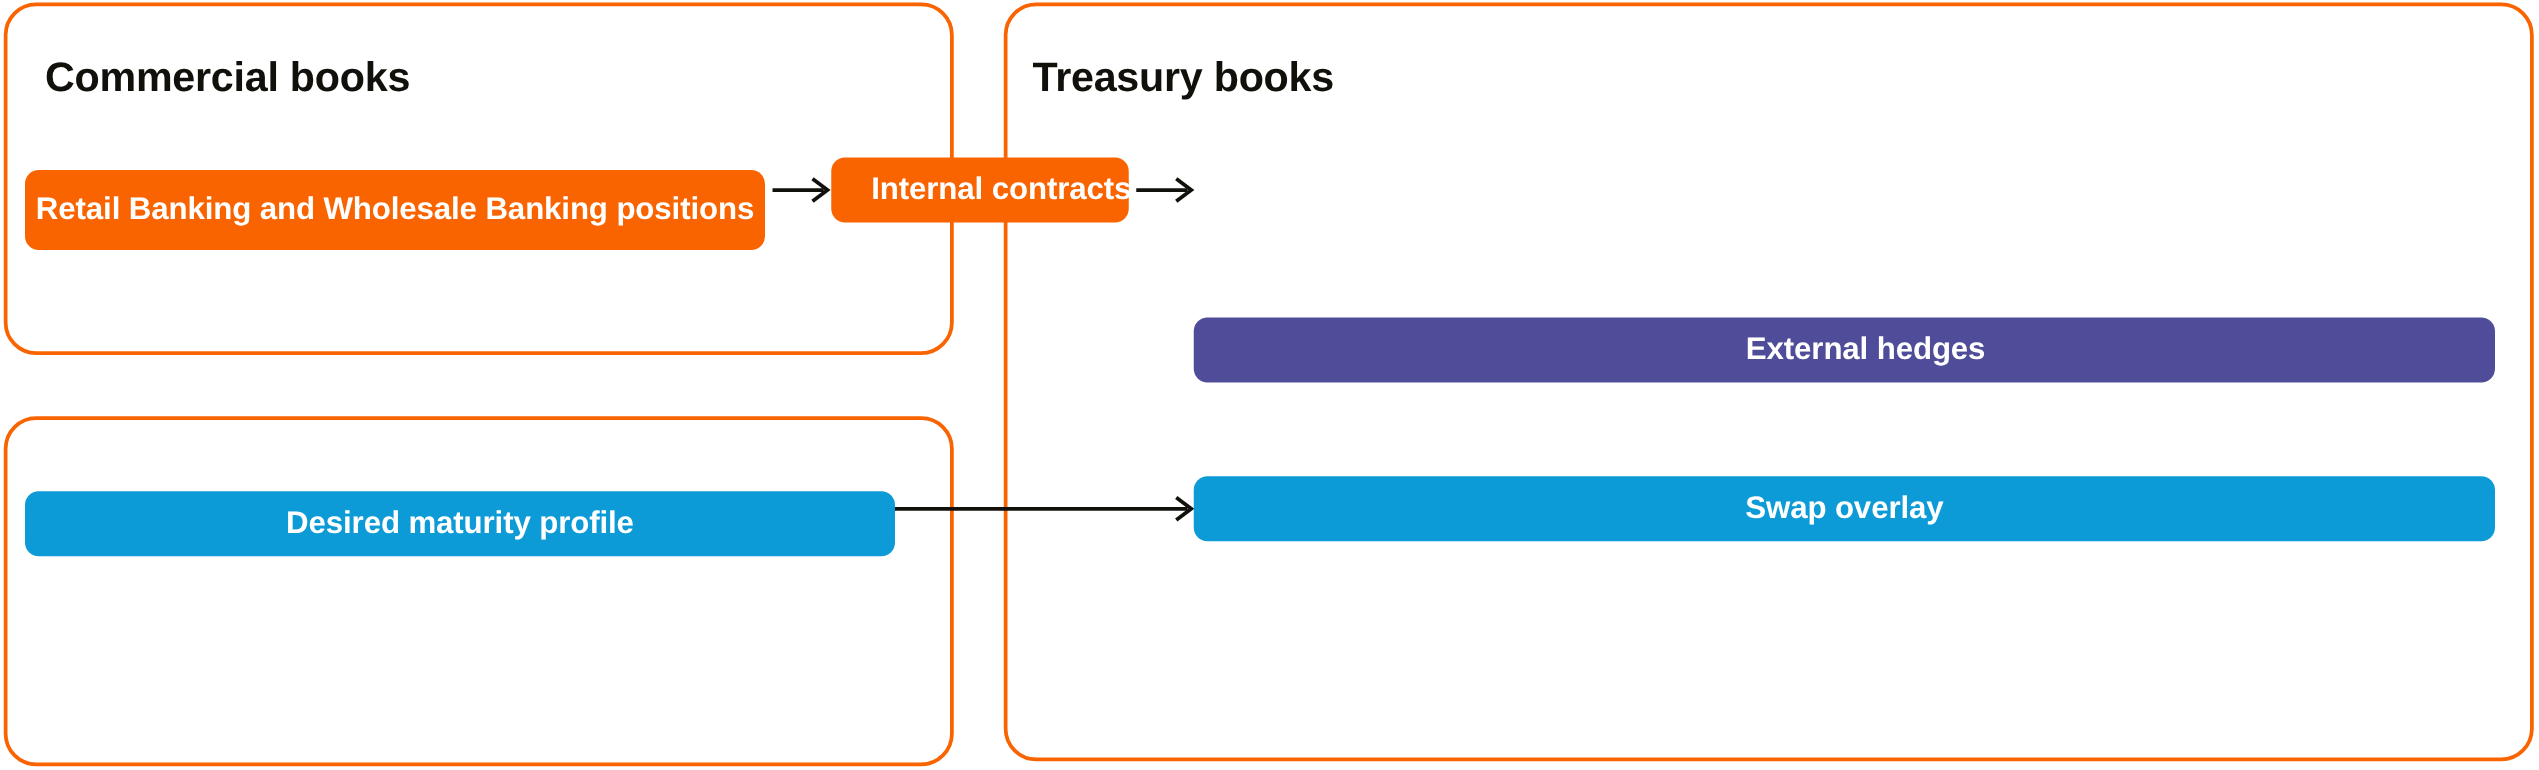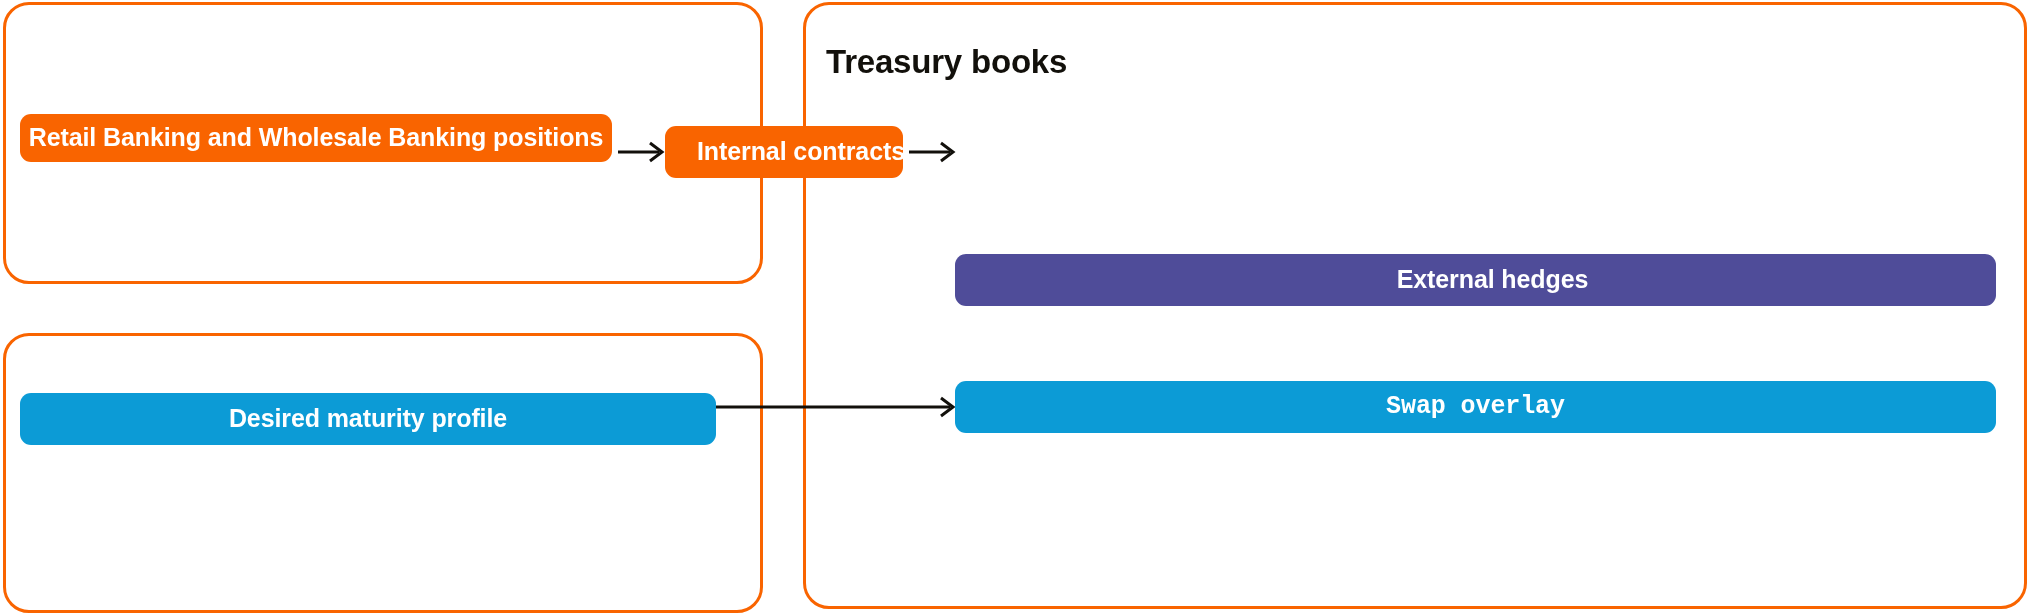--- a/index.html
+++ b/index.html
@@ -67,26 +67,26 @@
     text-align: center;
     box-sizing: border-box;
     line-height: 1.1;
     white-space: nowrap;
     z-index: 5;
   }
   .pill.orange { background: #F96400; }
   .pill.blue   { background: #0C9BD6; }
   .pill.purple { background: #4F4C99; padding-left: 34px; }
 
-  #pill-retail      { left: 20px;   top: 114px; width: 592px; height: 48px; }
+  #pill-retail      { left: 20px;   top: 136px; width: 592px; height: 64px; }
   #pill-internal    { left: 665px;  top: 126px; width: 238px; height: 52px; padding-left: 34px; }
   #pill-offsetting  { left: 955px;  top: 126px; width: 1041px; height: 52px; }
   #pill-hedges      { left: 955px;  top: 254px; width: 1041px; height: 52px; }
   #pill-maturity    { left: 20px;   top: 393px; width: 696px; height: 52px; }
-  #pill-swap        { left: 955px;  top: 381px; width: 1041px; height: 52px; font-family: Liberation Mono, monospace; }
+  #pill-swap        { left: 955px;  top: 381px; width: 1041px; height: 52px; }
 
   
   .arrow {
     position: absolute;
     z-index: 4;
     overflow: visible;
   }
   #arrow-retail-internal   { left: 617px; top: 137px; width: 50px;  height: 30px; }
   #arrow-internal-offset   { left: 908px; top: 137px; width: 50px;  height: 30px; }
   #arrow-maturity-swap     { left: 617px; top: 392px; width: 341px; height: 30px; }
@@ -95,20 +95,21 @@
     stroke-width: 3;
     fill: none;
   }
 </style>
 </head>
 <body>
 
 <div id="canvas">
 
   <div class="panel" id="panel-commercial"></div>
+  <div class="panel-title" id="title-commercial">Commercial books</div>
 
   <div class="panel" id="panel-capital"></div>
 
   <div class="panel" id="panel-treasury"></div>
   <div class="panel-title" id="title-treasury">Treasury books</div>
 
   <div class="pill orange" id="pill-retail">Retail Banking and Wholesale Banking positions</div>
 
   <div class="pill orange" id="pill-internal">Internal contracts</div>
 

